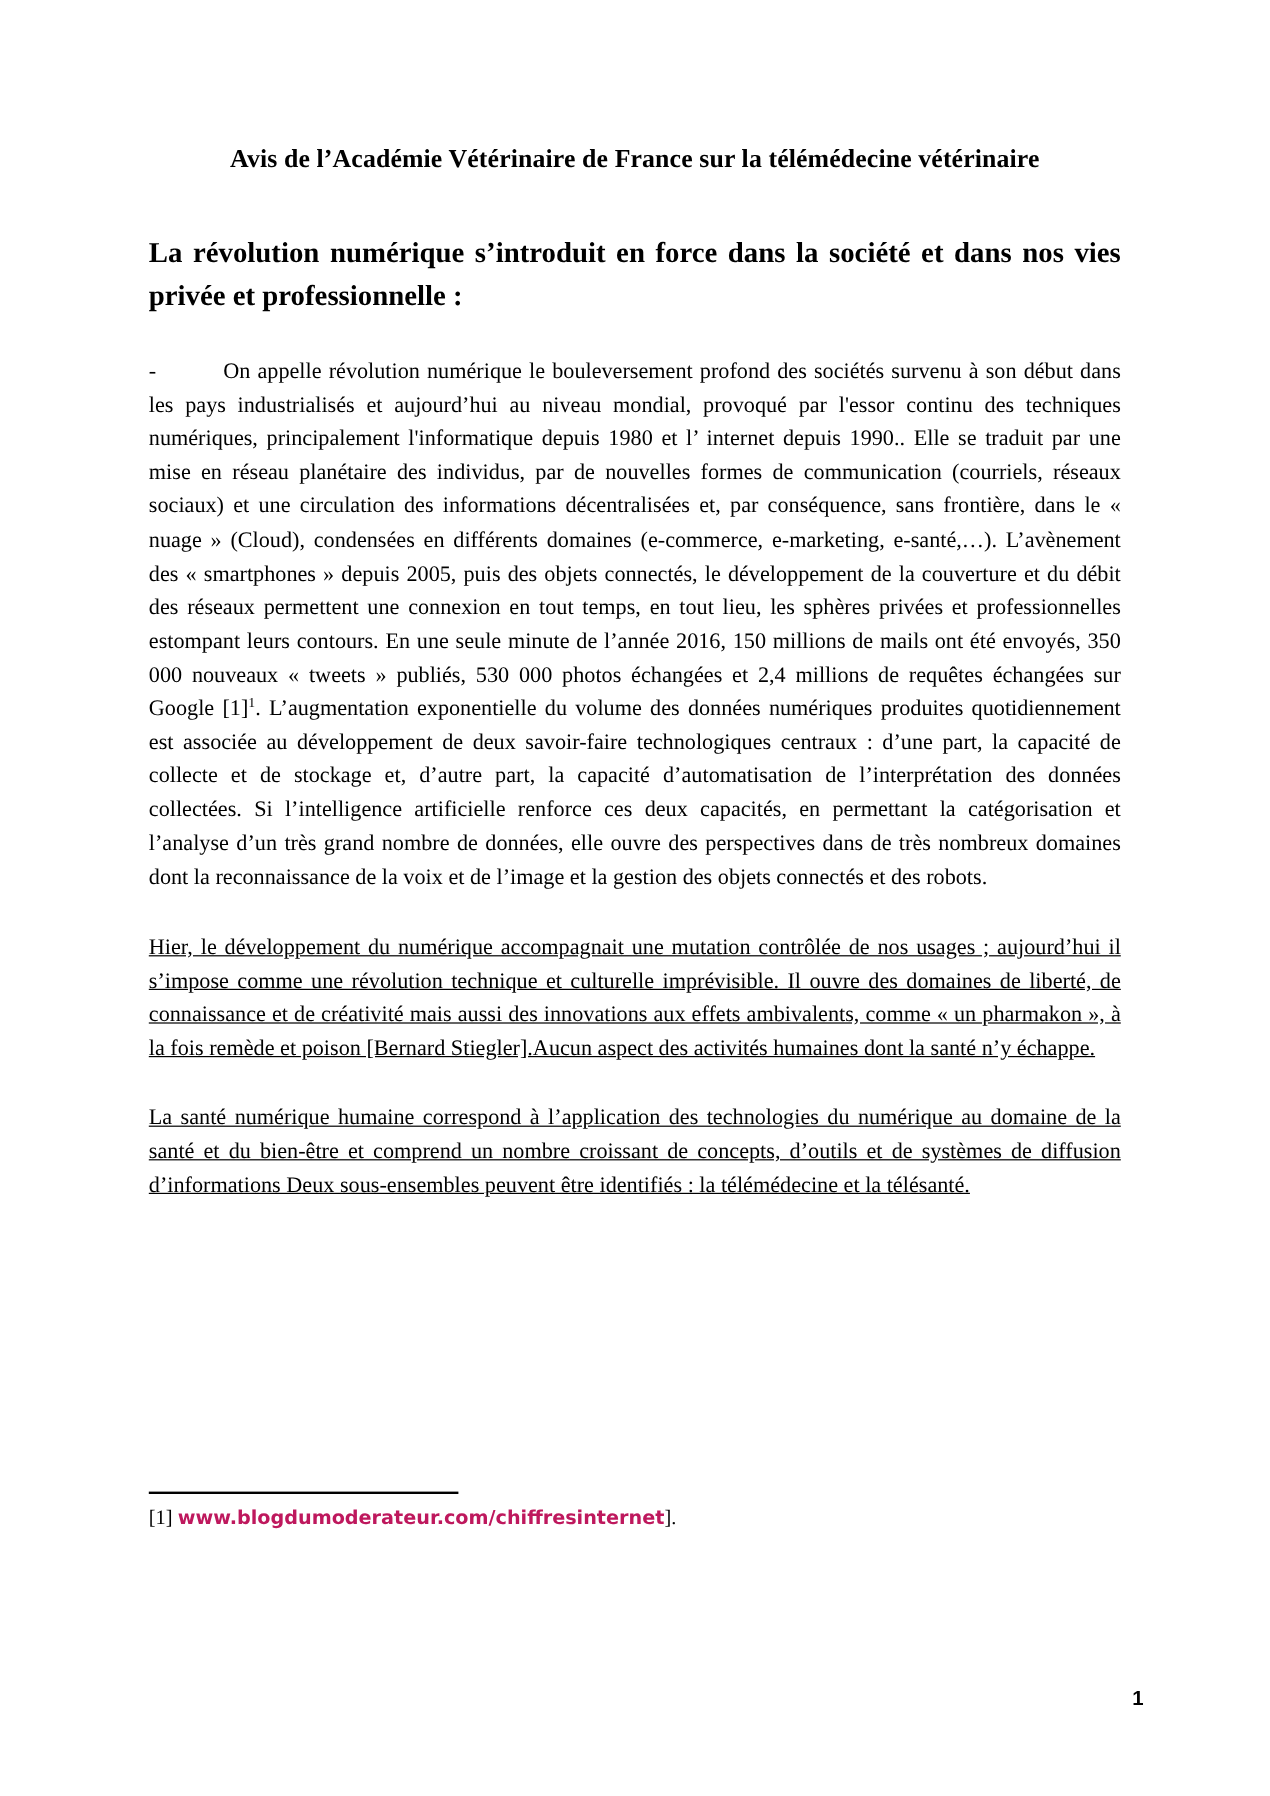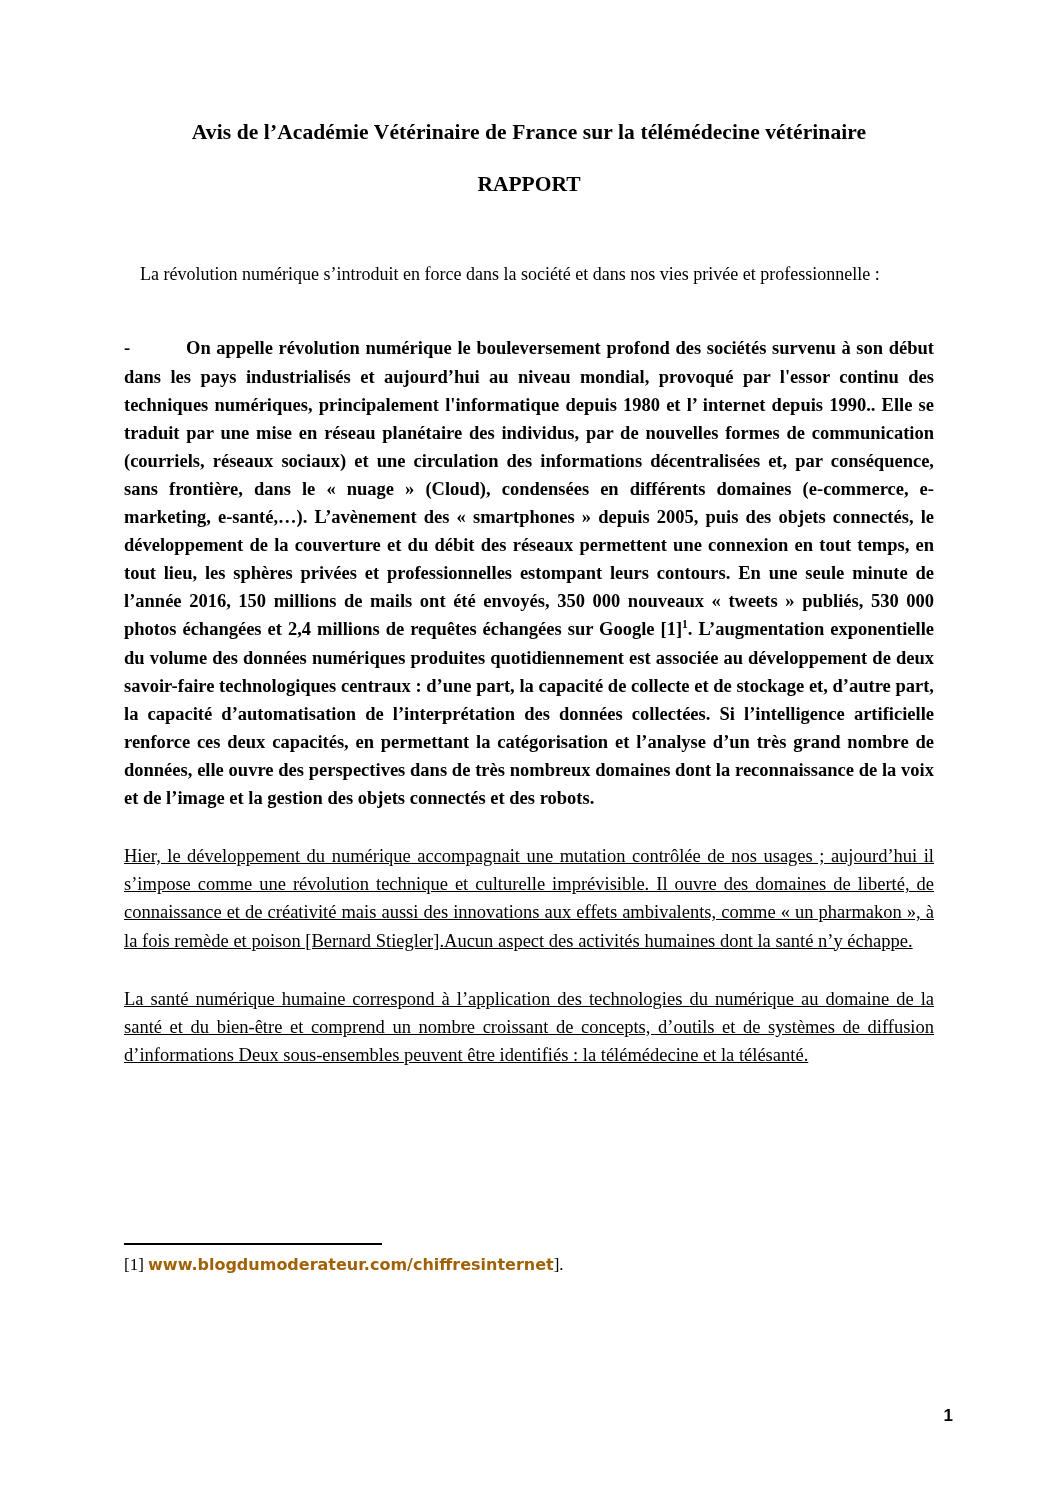--- a/index.html
+++ b/index.html
@@ -53,45 +53,44 @@
 
   .section-heading {
     font-weight: bold;
     font-size: 18px;
     letter-spacing: 0.3px;
     margin: 0;
     padding-top: 70px;
   }
 
   .lead-bold {
-    font-weight: normal;
-    font-size: 18px;
+    font-weight: bold;
+    font-size: 24px;
     line-height: 1.52;
     text-align: justify;
-    margin: 16px;
+    margin: 0;
     padding-top: 46px;
   }
 
   p.body-par {
     font-size: 18.5px;
     line-height: 1.52;
     text-align: justify;
     margin: 0;
     padding-top: 30px;
     hyphens: none;
     text-decoration: underline;
   }
 
   .bullet-par {
     font-size: 18.5px;
     line-height: 1.52;
     text-align: justify;
     margin: 0;
     padding-top: 30px;
-    font-weight: bold;
   }
   .bullet-dash {
     display: inline-block;
     width: 62px;
   }
 
   .fnref {
     font-size: 11.5px;
     vertical-align: super;
     line-height: 0;
@@ -136,34 +135,33 @@
 </style>
 </head>
 <body>
 
 <div class="page">
 
   <div class="content">
 
     <h1 class="doc-title">Avis de l’Académie Vétérinaire de France sur la télémédecine vétérinaire</h1>
 
-    <h2 class="doc-subtitle">RAPPORT</h2>
 
 
     <p class="lead-bold">La révolution numérique s’introduit en force dans la société et dans nos vies privée et professionnelle :</p>
 
     <p class="bullet-par"><span class="bullet-dash">-</span><span>On appelle  révolution numérique le bouleversement profond  des sociétés survenu à son début dans les pays industrialisés et aujourd’hui au niveau mondial, provoqué par l'essor continu des techniques numériques, principalement l'informatique depuis 1980 et l’ internet depuis 1990.. Elle se traduit  par une mise en réseau planétaire des individus, par de nouvelles formes de communication (courriels, réseaux sociaux) et une circulation des informations décentralisées et, par conséquence, sans frontière, dans le « nuage » (Cloud), condensées en différents domaines (e-commerce, e-marketing, e-santé,…). L’avènement des « smartphones » depuis 2005, puis des objets connectés, le développement de la couverture et du débit des réseaux permettent une connexion en tout temps, en tout lieu,  les sphères privées et professionnelles estompant leurs contours. En une seule minute de l’année 2016, 150 millions de mails ont été envoyés, 350 000 nouveaux « tweets » publiés, 530 000 photos échangées et 2,4 millions de requêtes échangées sur Google [1]</span><span class="fnref">1</span><span>. L’augmentation exponentielle du volume des données numériques produites quotidiennement est associée au développement de deux savoir-faire technologiques centraux : d’une part,  la capacité de collecte et de stockage et, d’autre part, la capacité d’automatisation de l’interprétation des données collectées. Si l’intelligence artificielle renforce ces deux capacités, en permettant la catégorisation et l’analyse d’un très grand nombre de données, elle ouvre des perspectives dans de très nombreux domaines dont la reconnaissance de la voix et de l’image et la gestion des objets connectés et des robots.</span></p>
 
     <p class="body-par">Hier, le développement du numérique  accompagnait une mutation contrôlée de nos usages ; aujourd’hui  il s’impose comme une révolution technique et  culturelle imprévisible. Il ouvre des domaines de liberté, de connaissance et de créativité mais aussi des innovations aux effets ambivalents, comme « un pharmakon », à la fois  remède et poison [Bernard Stiegler].Aucun aspect des activités humaines dont la santé n’y échappe.</p>
 
 
     <p class="body-par">La santé numérique humaine correspond à l’application des technologies du numérique au domaine de la santé et du bien-être et comprend un nombre croissant de concepts, d’outils et de systèmes de diffusion d’informations Deux sous-ensembles peuvent être identifiés : la télémédecine et la télésanté.</p>
 
   </div>
 
   <div class="footnote-block">
     <div class="footnote-rule"></div>
-    <p class="footnote-text"><span>[1]</span><span>&nbsp;</span><a class="footnote-link" href="#" style="color: #a16207; text-align: center;">www.blogdumoderateur.com/chiffresinternet</a><span>].</span></p>
+    <p class="footnote-text"><span>[1]</span><span>&nbsp;</span><a class="footnote-link" href="#" style="color: #be185d; text-align: center;">www.blogdumoderateur.com/chiffresinternet</a><span>].</span></p>
   </div>
 
   <div class="page-number">1</div>
 
 </div>
 
 </body></html>

